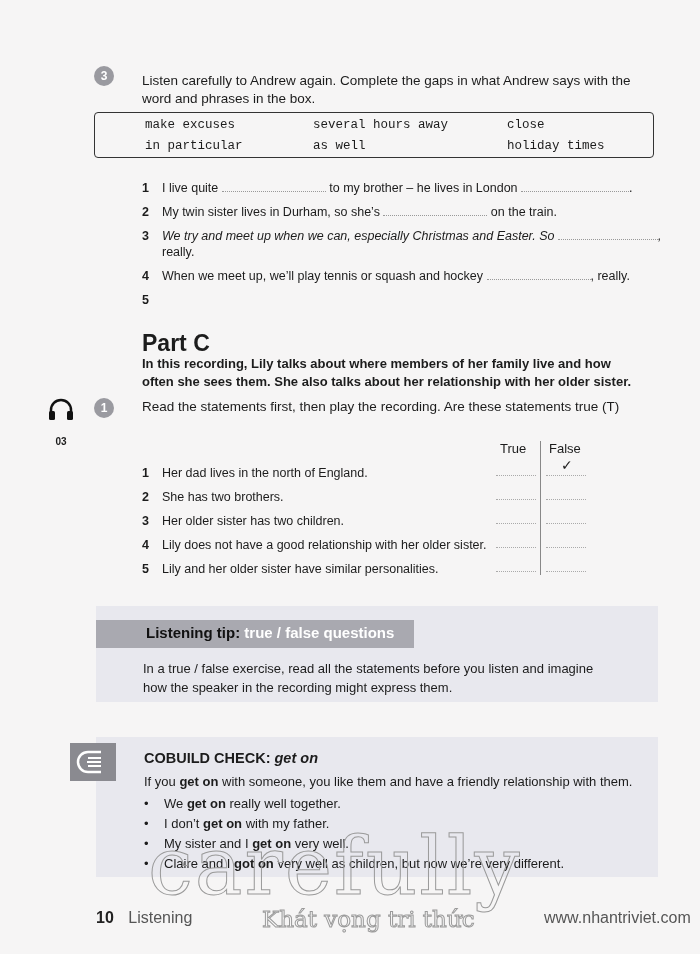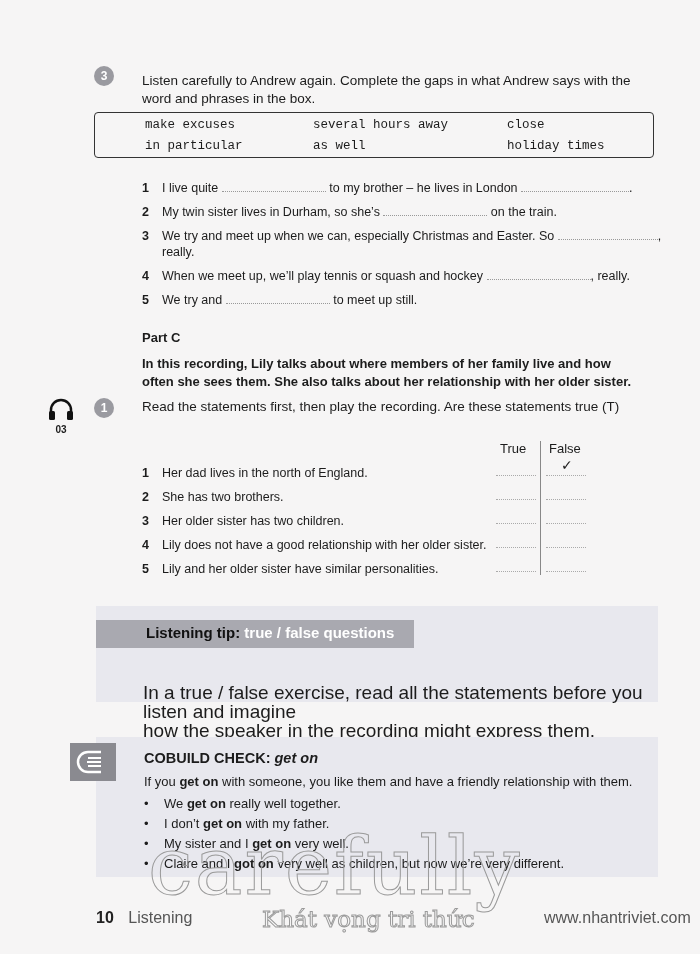--- a/index.html
+++ b/index.html
@@ -15,29 +15,29 @@
   .instr { font-size: 13.5px; line-height: 18px; }
   .wordbox {
     left: 94px; top: 112px; width: 560px; height: 46px; border: 1.5px solid #333; border-radius: 4px;
     font-size: 12.5px; box-sizing: border-box;
   }
   .wordbox .w { position: absolute; font-family: Liberation Mono, monospace; }
   .item { font-size: 12.5px; line-height: 16px; }
   .item .n { position: absolute; left: 0; font-weight: bold; }
   .item .t { position: absolute; left: 20px; }
   .dots { display: inline-block; border-bottom: 1px dotted #999; height: 10px; vertical-align: baseline; }
-  .partc { font-size: 13px; font-weight: bold; }
+  .partc { font-size: 23px; font-weight: bold; }
   .bold-intro { font-size: 13px; font-weight: bold; line-height: 18px; }
   .tf-head { font-size: 13px; }
   .tf-vline { left: 540px; top: 441px; width: 1px; height: 134px; background: #888; }
   .tf-dot { position: absolute; width: 40px; border-bottom: 1px dotted #aaa; }
   .tipbox { left: 96px; top: 606px; width: 562px; height: 96px; background: #e8e8ee; }
   .tipbar { left: 96px; top: 620px; width: 318px; height: 28px; background: #a9a9b0; }
   .tiptitle { font-size: 15px; font-weight: bold; }
-  .tipbody { font-size: 19px; line-height: 19px; margin-top: 24px; }
+  .tipbody { font-size: 13px; line-height: 19px; }
   .cobbox { left: 96px; top: 737px; width: 562px; height: 140px; background: #e8e8ee; }
   .cobicon { left: 70px; top: 743px; width: 46px; height: 38px; background: #8a8a90; }
   .cobtitle { font-size: 14.5px; font-weight: bold; }
   .cobtext { font-size: 13px; line-height: 20px; }
   .bullet { font-size: 13px; }
   .footer { font-size: 16px; color: #555; }
   .watermark {
     color: transparent; -webkit-text-stroke: 1px #9a9a9a; font-family: "DejaVu Serif", serif;
     white-space: nowrap;
   }
@@ -74,57 +74,52 @@
   <span class="n">2</span>
   <span class="t">
     <span>My twin sister lives in Durham, so she’s</span>
     <span class="dots" style="width:104px;"></span>
     <span>on the train.</span>
   </span>
 </div>
 
 <div class="abs item" style="left:142px; top:228px; width:520px; height:32px;">
   <span class="n">3</span>
-  <span class="t" style="white-space:nowrap;">
+  <span class="t" style="white-space:nowrap;font-style:italic;">
     <span>We try and meet up when we can, especially Christmas and Easter. So</span>
     <span class="dots" style="width:100px;"></span><span>,</span>
   </span>
   <span class="t" style="top:16px;">really.</span>
 </div>
 
 <div class="abs item" style="left:142px; top:268px; width:520px; height:16px;">
   <span class="n">4</span>
   <span class="t" style="white-space:nowrap;">
     <span>When we meet up, we’ll play tennis or squash and hockey</span>
     <span class="dots" style="width:104px;"></span><span>, really.</span>
   </span>
 </div>
 
 <div class="abs item" style="left:142px; top:292px; width:520px; height:16px;">
   <span class="n">5</span>
-  <span class="t">
-    <span>We try and</span>
-    <span class="dots" style="width:104px;"></span>
-    <span>to meet up still.</span>
-  </span>
 </div>
 
 <div class="abs partc" style="left:142px; top:330px;">Part C</div>
 <div class="abs bold-intro" style="left:142px; top:355px; width:530px;">
   <div>In this recording, Lily talks about where members of her family live and how</div>
   <div>often she sees them. She also talks about her relationship with her older sister.</div>
 </div>
 
 <div class="abs" style="left:48px; top:398px; width:28px; height:36px;">
   <svg width="26" height="22" viewBox="0 0 26 22">
     <path d="M3 16 V12 A10 10 0 0 1 23 12 V16" fill="none" stroke="#111" stroke-width="2.5"></path>
     <rect x="1" y="13" width="6" height="9" rx="1.5" fill="#111"></rect>
     <rect x="19" y="13" width="6" height="9" rx="1.5" fill="#111"></rect>
   </svg>
-  <div style="font-size:10px; font-weight:bold; text-align:center; width:26px;">03</div>
+  <div style="font-size:10px; font-weight:bold; text-align:center; width:26px;margin-top:12px;">03</div>
 </div>
 
 <div class="abs num-circle" style="left:94px; top:398px;">1</div>
 <div class="abs instr" style="left:142px; top:398px; width:530px;">
   <div>Read the statements first, then play the recording. Are these statements true (T)</div>
 </div>
 
 <div class="abs tf-head" style="left:500px; top:441px;">True</div>
 <div class="abs tf-head" style="left:549px; top:441px;">False</div>
 <div class="abs tf-vline"></div>

